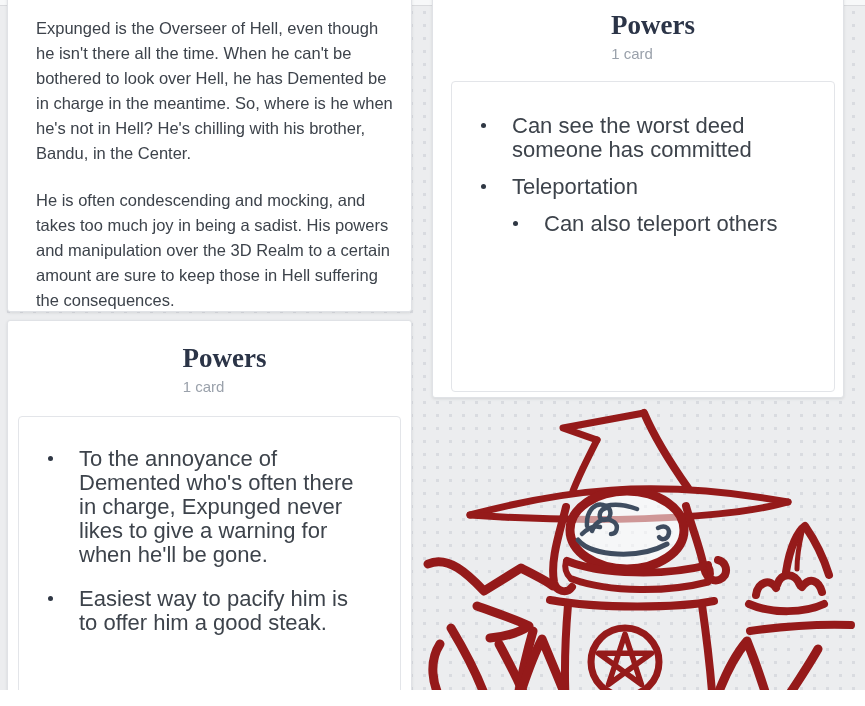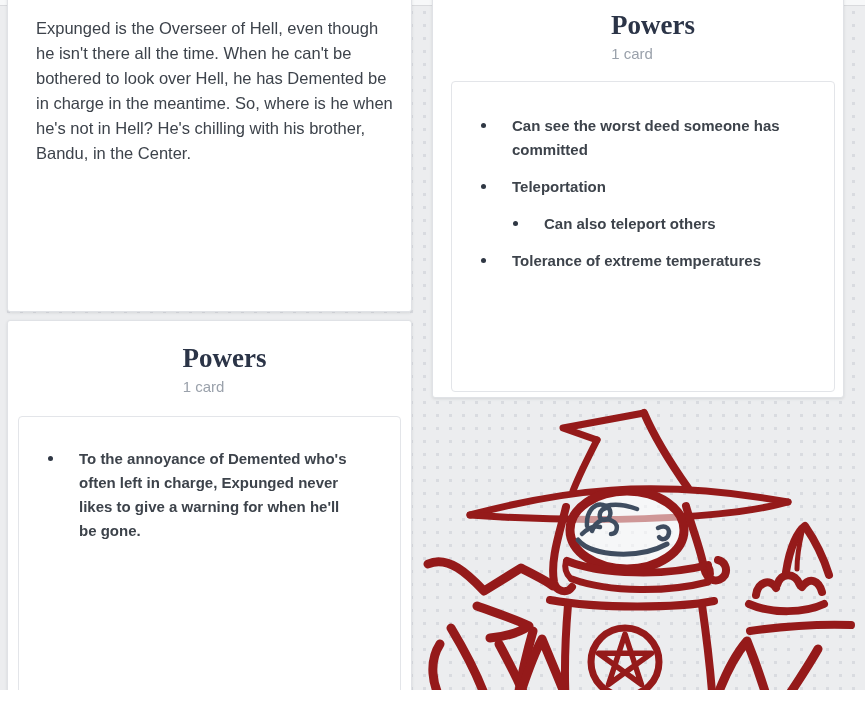--- a/index.html
+++ b/index.html
@@ -18,62 +18,63 @@
   .panel-about p{margin:0 0 22px 0;font-size:16.5px;line-height:25px;color:#3d434b;}
   .panel-trivia{left:7px;top:320px;width:405px;height:396px;padding-top:20px;}
   .panel-powers{left:432px;top:-13px;width:412px;height:411px;padding-top:20px;}
   .sec-title{margin:0;text-align:center;font-family:"Liberation Serif",serif;
     font-weight:bold;font-size:27px;line-height:34px;color:#2b3447;padding-left:30px;}
   .sec-sub{margin:2px 12px 0 0;text-align:center;font-size:15px;line-height:20px;color:#9aa1ab;}
   .inner-card{background:#fff;border:1px solid #e3e5e9;border-radius:4px;box-sizing:border-box;}
   .inner-card.trivia{margin:19px 0 0 10px;width:383px;height:400px;padding:30px 45px 0 0;}
   .inner-card.powers{margin:17px 0 0 18px;width:384px;height:311px;padding:32px 40px 24px 0;overflow:hidden;}
   ul.card-list{list-style:none;margin:0;padding:0;}
-  ul.card-list li{position:relative;padding-left:60px;font-size:15px;color:#3d434b;font-weight:bold;}
+  ul.card-list li{position:relative;padding-left:60px;font-size:22px;color:#3d434b;}
   ul.card-list li::before{content:"";position:absolute;left:29px;top:9px;width:5px;height:5px;
     border-radius:50%;background:#2f3744;}
   ul.trivia-list li{line-height:24px;margin-bottom:20px;}
   ul.powers-list li{line-height:24px;margin-bottom:13px;}
   ul.nested{list-style:none;margin:13px 0 0 -28px;padding:0;}
   ul.nested li{margin-bottom:0;}
   .drawing{position:absolute;left:420px;top:398px;width:445px;height:308px;z-index:1;}
 </style>
 </head>
 <body>
 
 <div class="screen">
   <div class="top-edge"></div>
 
   <div class="panel panel-about">
     <p>Expunged is the Overseer of Hell, even though he isn't there all the time. When he can't be bothered to look over Hell, he has Demented be in charge in the meantime. So, where is he when he's not in Hell? He's chilling with his brother, Bandu, in the Center.</p>
+    <p>He is often condescending and mocking, and takes too much joy in being a sadist. His powers and manipulation over the 3D Realm to a certain amount are sure to keep those in Hell suffering the consequences.</p>
   </div>
 
   <div class="panel panel-trivia">
     <h2 class="sec-title">Powers</h2>
     <p class="sec-sub">1 card</p>
     <div class="inner-card trivia">
       <ul class="card-list trivia-list">
-        <li>To the annoyance of Demented who's often left in charge, Expunged never likes to give a warning for when he'll be gone.</li>
+        <li>To the annoyance of Demented who's often there in charge, Expunged never likes to give a warning for when he'll be gone.</li>
+        <li>Easiest way to pacify him is to offer him a good steak.</li>
       </ul>
     </div>
   </div>
 
   <div class="panel panel-powers">
     <h2 class="sec-title">Powers</h2>
     <p class="sec-sub">1 card</p>
     <div class="inner-card powers">
       <ul class="card-list powers-list">
         <li>Can see the worst deed someone has committed</li>
         <li>
           <span>Teleportation</span>
           <ul class="card-list nested">
             <li>Can also teleport others</li>
           </ul>
         </li>
-        <li>Tolerance of extreme temperatures</li>
       </ul>
     </div>
   </div>
 
   <svg class="drawing" viewBox="0 0 445 308" fill="none" stroke-linecap="round" stroke-linejoin="round">
     <g stroke="#951a1a">
       <path d="M224,15 C233,36 249,63 268,90" stroke-width="8"></path>
       <path d="M224,15 L143,30 L177,42" stroke-width="7"></path>
       <path d="M177,42 C168,60 159,77 153,93" stroke-width="7"></path>
       <path d="M50,117 C140,93 230,79 368,104" stroke-width="7"></path>

